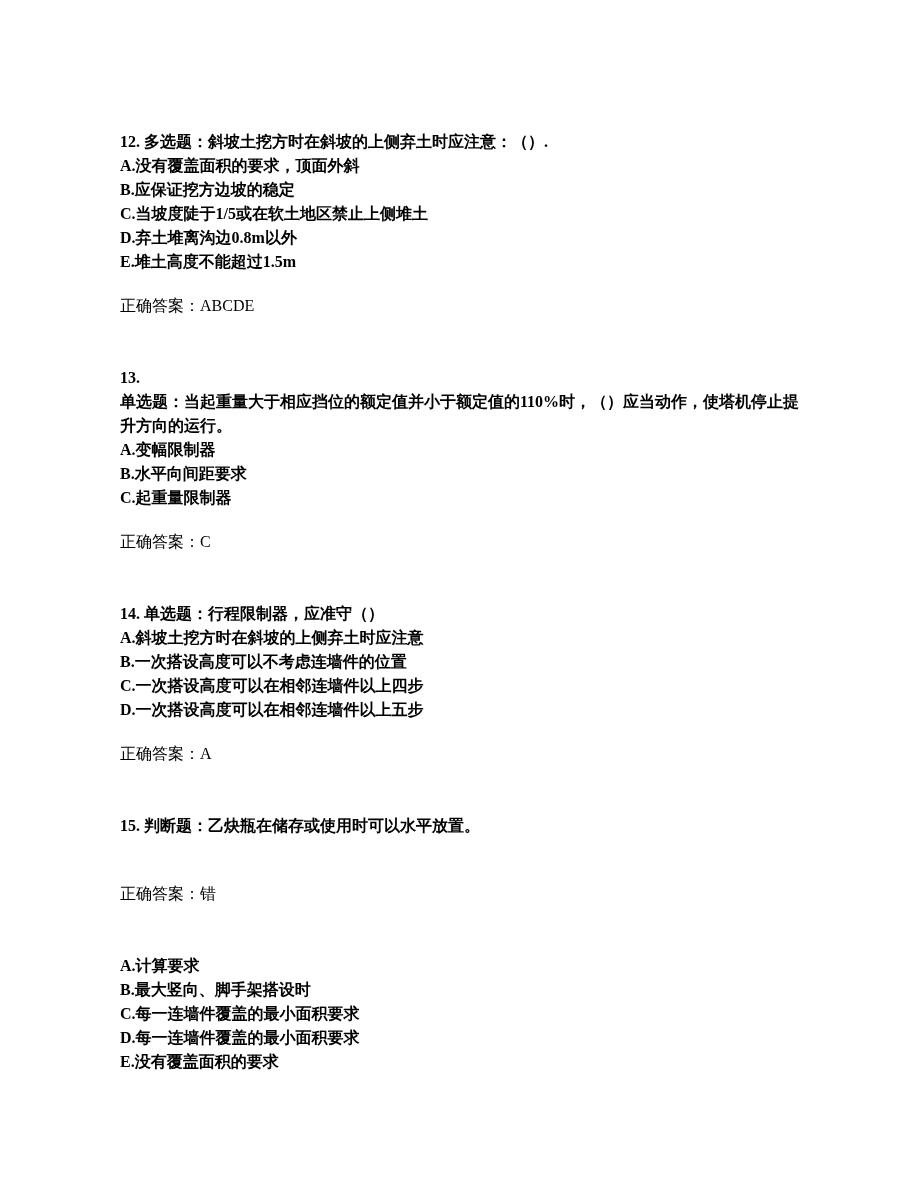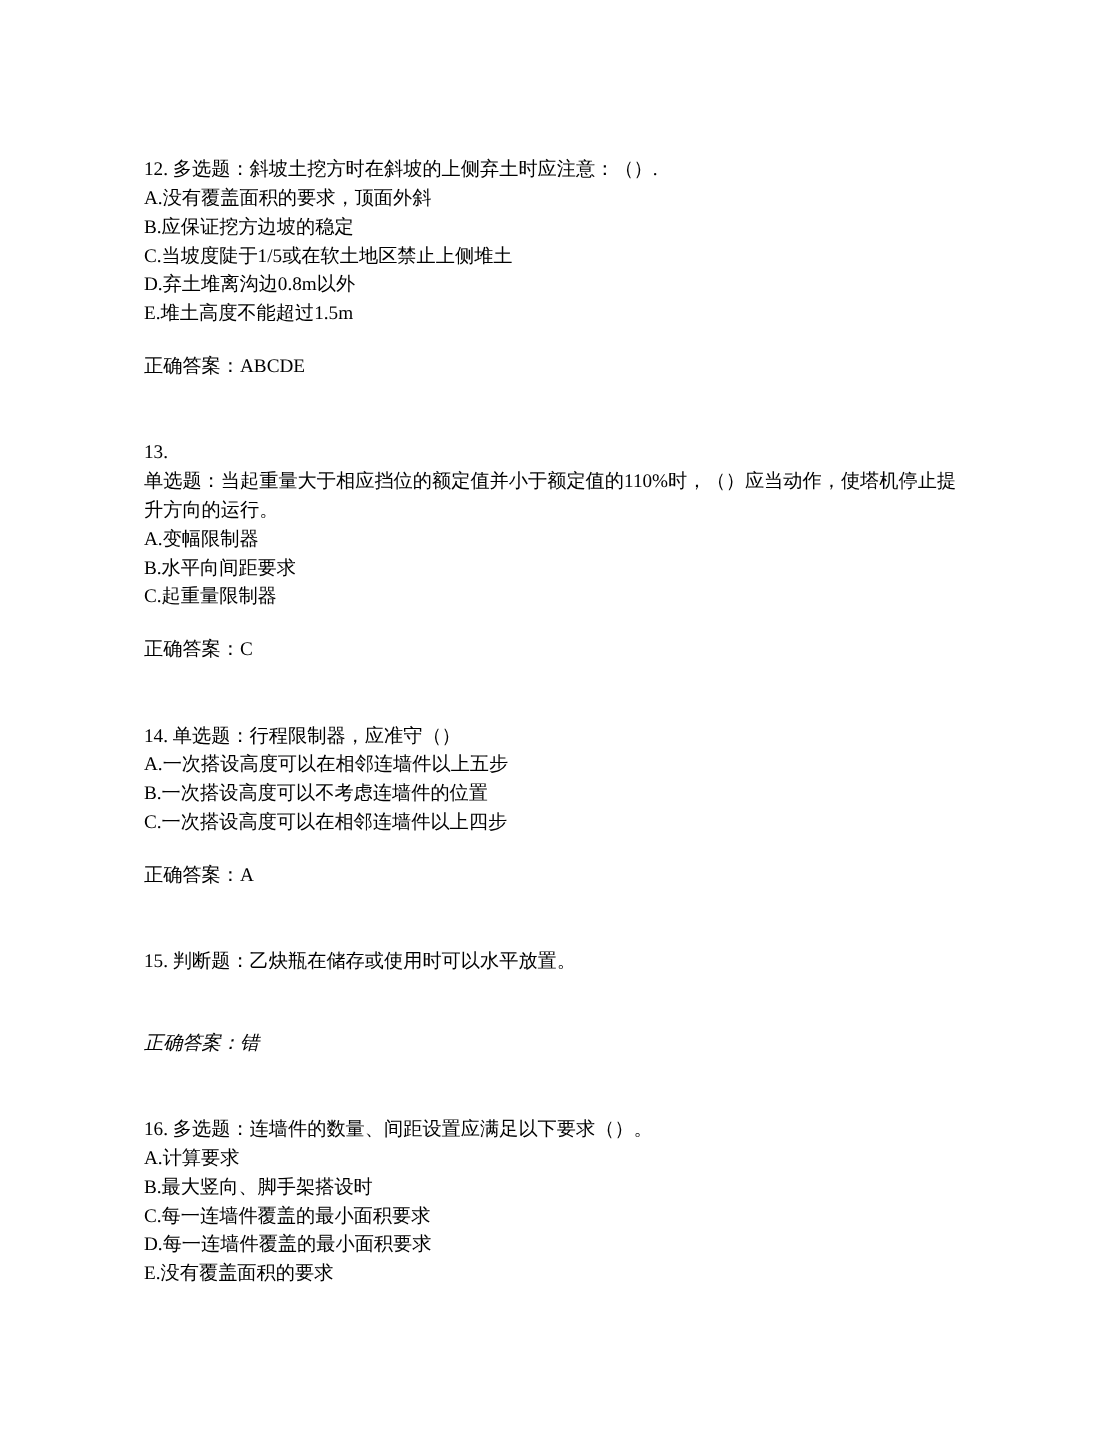--- a/index.html
+++ b/index.html
@@ -15,20 +15,21 @@
       font-size: 16px;
       color: #000000;
       line-height: 1.5;
       padding: 130px 120px 60px 120px;
     }
     .question-block {
       margin-bottom: 48px;
     }
     .question-line {
       display: block;
+      font-weight: bold;
     }
     .answer-line {
       margin-top: 20px;
     }
   </style>
 </head>
 <body>
 
 <div class="question-block">
   <div class="question-line">
@@ -56,41 +57,38 @@
   <div class="answer-line">
     <span>正确答案：</span><span>C</span>
   </div>
 </div>
 
 <div class="question-block">
   <div class="question-line">
     <span>14.</span>
     <span>单选题：</span><span>行程限制器，应准守（）</span>
   </div>
-  <div class="question-line">A.一次搭设高度可以在相邻连墙件以上五步</div>
+  <div class="question-line">A.斜坡土挖方时在斜坡的上侧弃土时应注意</div>
   <div class="question-line">B.一次搭设高度可以不考虑连墙件的位置</div>
   <div class="question-line">C.一次搭设高度可以在相邻连墙件以上四步</div>
+  <div class="question-line">D.一次搭设高度可以在相邻连墙件以上五步</div>
   <div class="answer-line">
     <span>正确答案：</span><span>A</span>
   </div>
 </div>
 
 <div class="question-block">
   <div class="question-line">
     <span>15.</span>
     <span>判断题：</span><span>乙炔瓶在储存或使用时可以水平放置。</span>
   </div>
-  <div class="answer-line" style="margin-top: 44px; font-style: italic;">
+  <div class="answer-line" style="margin-top: 44px;">
     <span>正确答案：</span><span>错</span>
   </div>
 </div>
 
 <div class="question-block">
-  <div class="question-line">
-    <span>16.</span>
-    <span>多选题：</span><span>连墙件的数量、间距设置应满足以下要求（）。</span>
-  </div>
   <div class="question-line">A.计算要求</div>
   <div class="question-line">B.最大竖向、脚手架搭设时</div>
   <div class="question-line">C.每一连墙件覆盖的最小面积要求</div>
   <div class="question-line">D.每一连墙件覆盖的最小面积要求</div>
   <div class="question-line">E.没有覆盖面积的要求</div>
 </div>
 
 </body></html>

